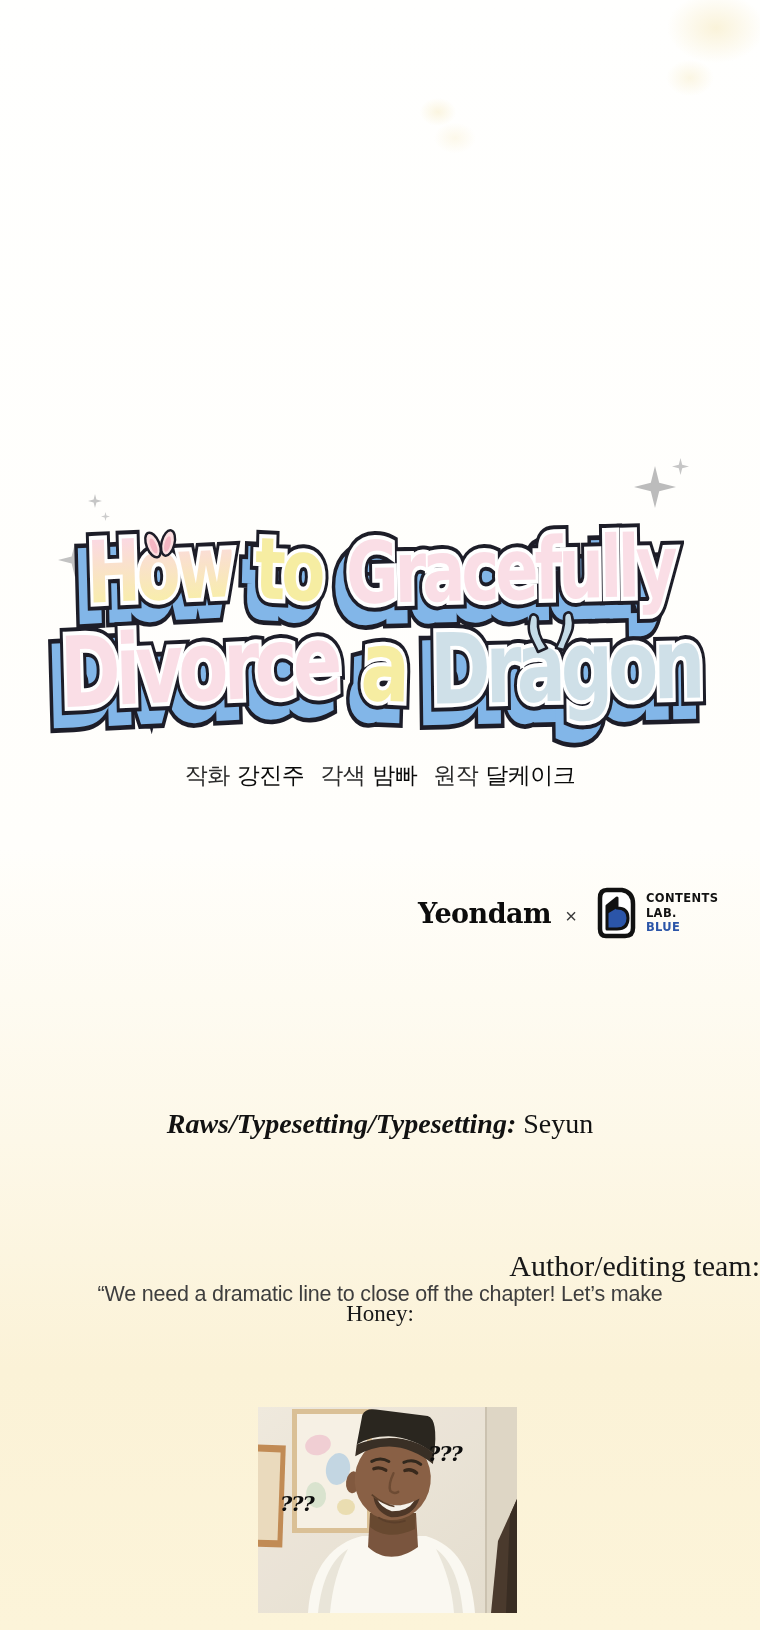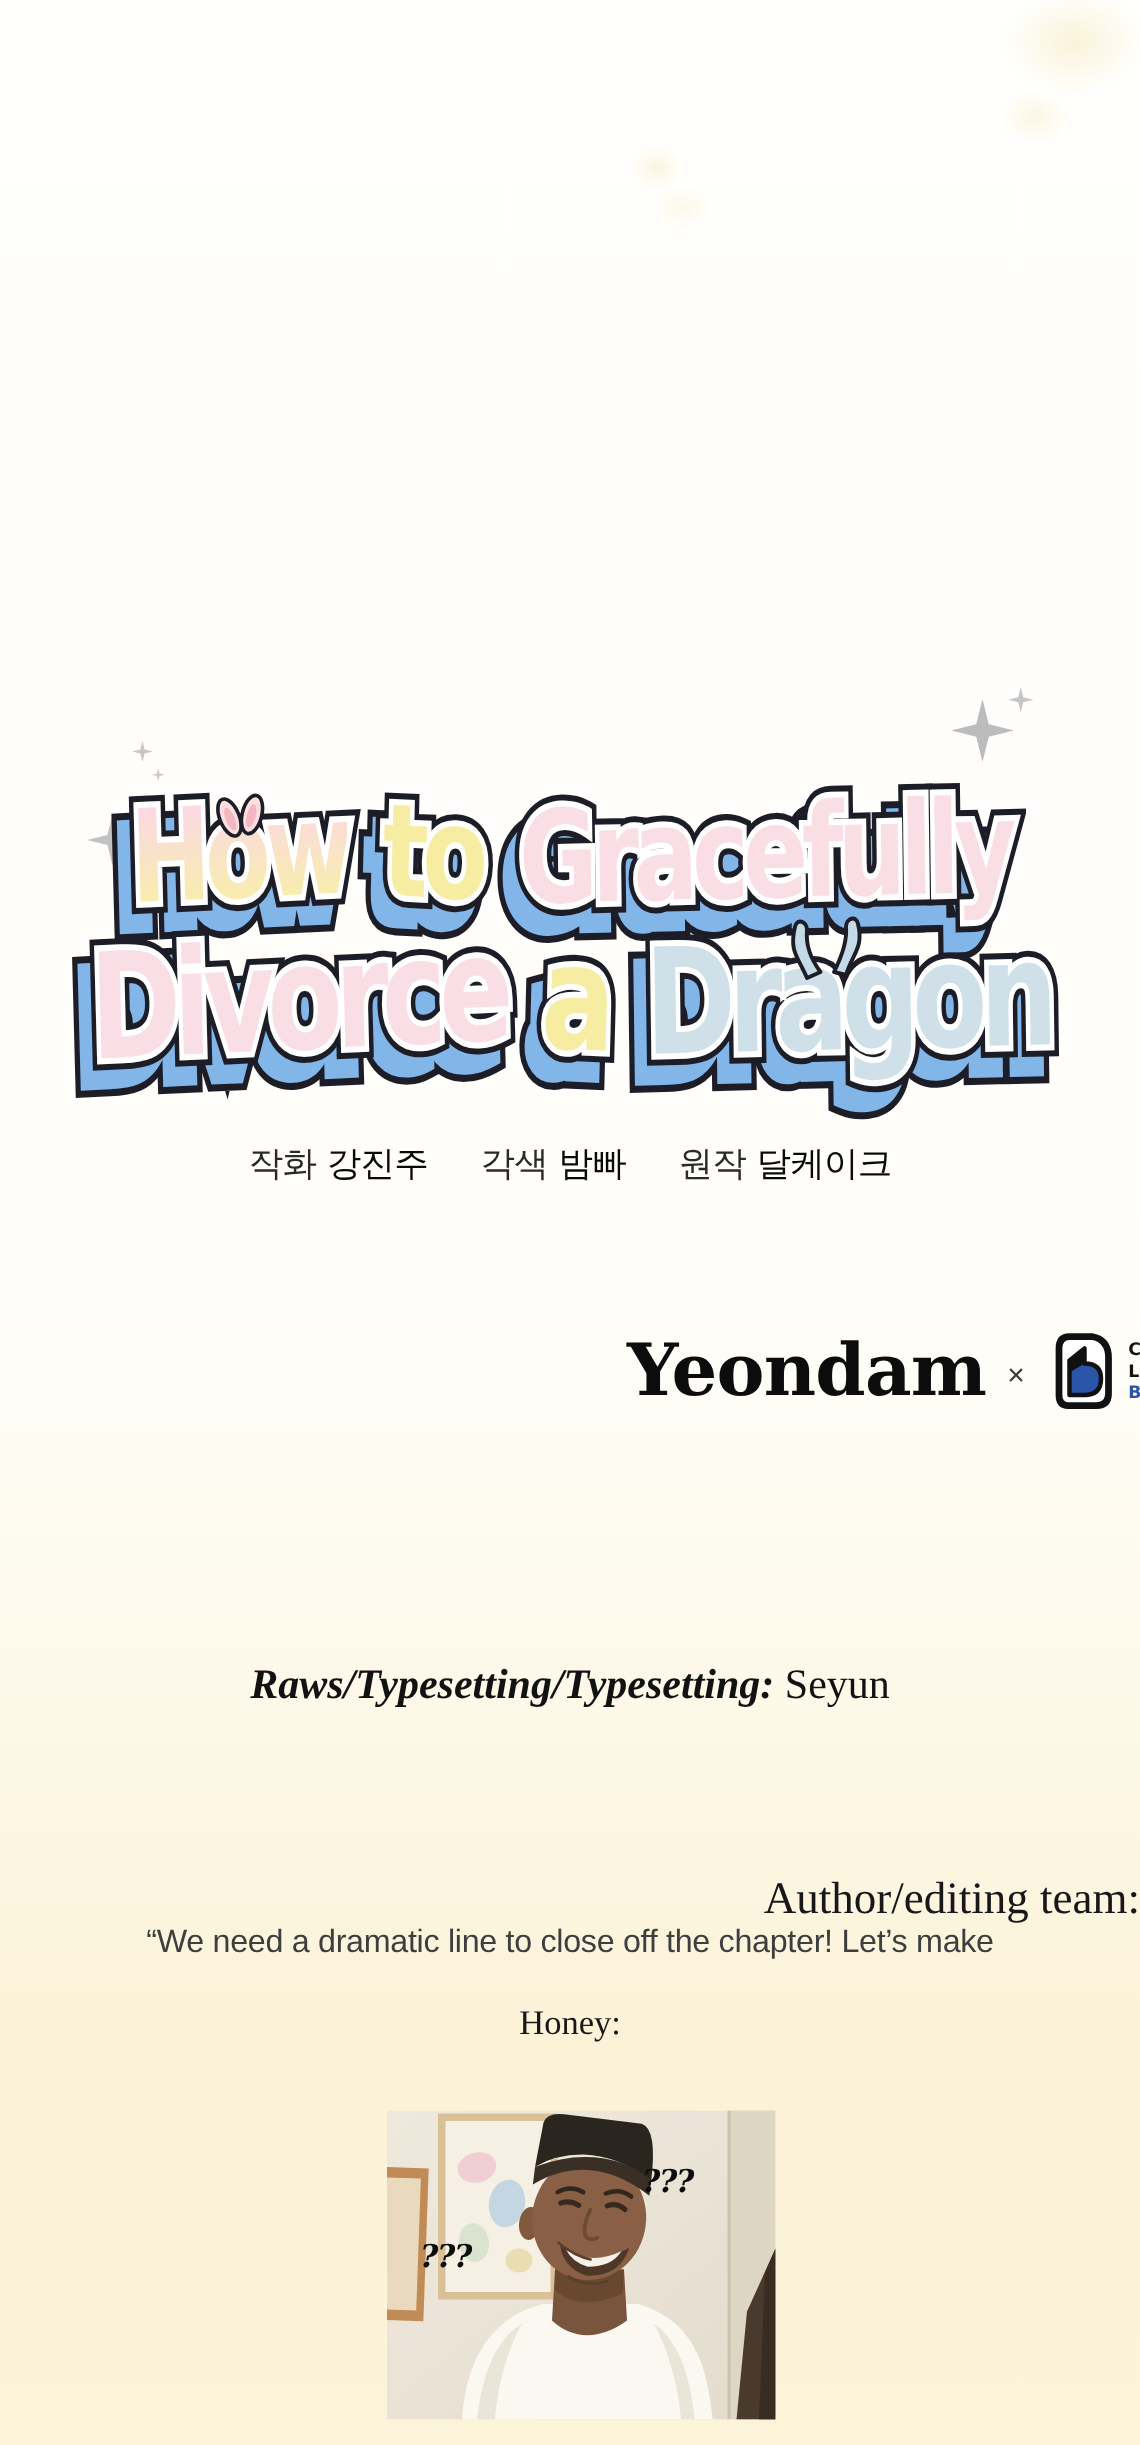--- a/index.html
+++ b/index.html
@@ -35,41 +35,41 @@
   .ly-fill{-webkit-text-stroke:0;}
   .fw-grad{background:linear-gradient(180deg,#fbd9e2 12%,#f8eeaa 88%);-webkit-background-clip:text;background-clip:text;color:transparent;}
   .fw-pink{color:var(--pink);}
   .fw-yellow{color:var(--yellow);}
   .fw-blue{color:var(--bluefill);}
   .deco{position:absolute;pointer-events:none;}
   
   #kr-credits{position:absolute;top:760px;left:0;width:100%;text-align:center;
     font-size:23px;color:#2a2a2a;letter-spacing:-0.5px;}
   #kr-credits .kr-name{font-weight:normal;color:#0a0a0a;margin-left:7px;}
-  #kr-credits .kr-pair + .kr-pair{margin-left:35px;}
+  #kr-credits .kr-pair + .kr-pair{margin-left:16px;}
   
   #publisher{position:absolute;top:886px;left:418px;display:flex;align-items:center;}
   #publisher .pub-name{font-family:"DejaVu Serif","Liberation Serif",serif;font-weight:bold;
-    font-size:48px;color:#0c0c0c;letter-spacing:-0.5px;}
+    font-size:27px;color:#0c0c0c;letter-spacing:-0.5px;}
   #publisher .pub-x{font-size:20px;color:#3a3a3a;margin:6px 14px 0 14px;}
   #publisher .lab-text{margin-left:9px;font-family:"DejaVu Sans","Liberation Sans",sans-serif;
     font-weight:bold;font-size:11.5px;line-height:1.3;color:#121212;letter-spacing:.4px;}
   #publisher .lab-blue{color:var(--brandblue);}
   
   #scan-credits{position:absolute;top:1104px;left:0;width:100%;text-align:center;
     font-family:"Liberation Serif","DejaVu Serif",serif;font-size:28px;color:#121212;line-height:39px;}
   .cred-label{font-style:italic;font-weight:bold;}
   .cred-name{font-weight:normal;}
   
   #note-heading{position:absolute;top:1249px;left:0;width:100%;text-align:right;
     font-family:"Liberation Serif","DejaVu Serif",serif;font-size:30px;color:#181818;}
   #note-quote{position:absolute;top:1280px;left:0;width:100%;text-align:center;
     font-size:21.5px;color:#3e3e3e;line-height:28px;letter-spacing:-0.2px;}
   
-  #honey-label{position:absolute;top:1336px;left:0;width:100%;text-align:center;
+  #honey-label{position:absolute;top:1301px;left:0;width:100%;text-align:center;
     font-family:"Liberation Serif","DejaVu Serif",serif;font-size:23px;color:#181818;}
   #meme{position:absolute;left:258px;top:1407px;width:259px;height:206px;}
   #meme svg{display:block;}
   .meme-q{position:absolute;font-family:"DejaVu Serif","Liberation Serif",serif;
     font-weight:bold;font-style:italic;font-size:21px;color:#0d0d0d;letter-spacing:-1px;}
   #meme-q-right{left:170px;top:34px;}
   #meme-q-left{left:22px;top:84px;}
 </style>
 </head>
 <body>

